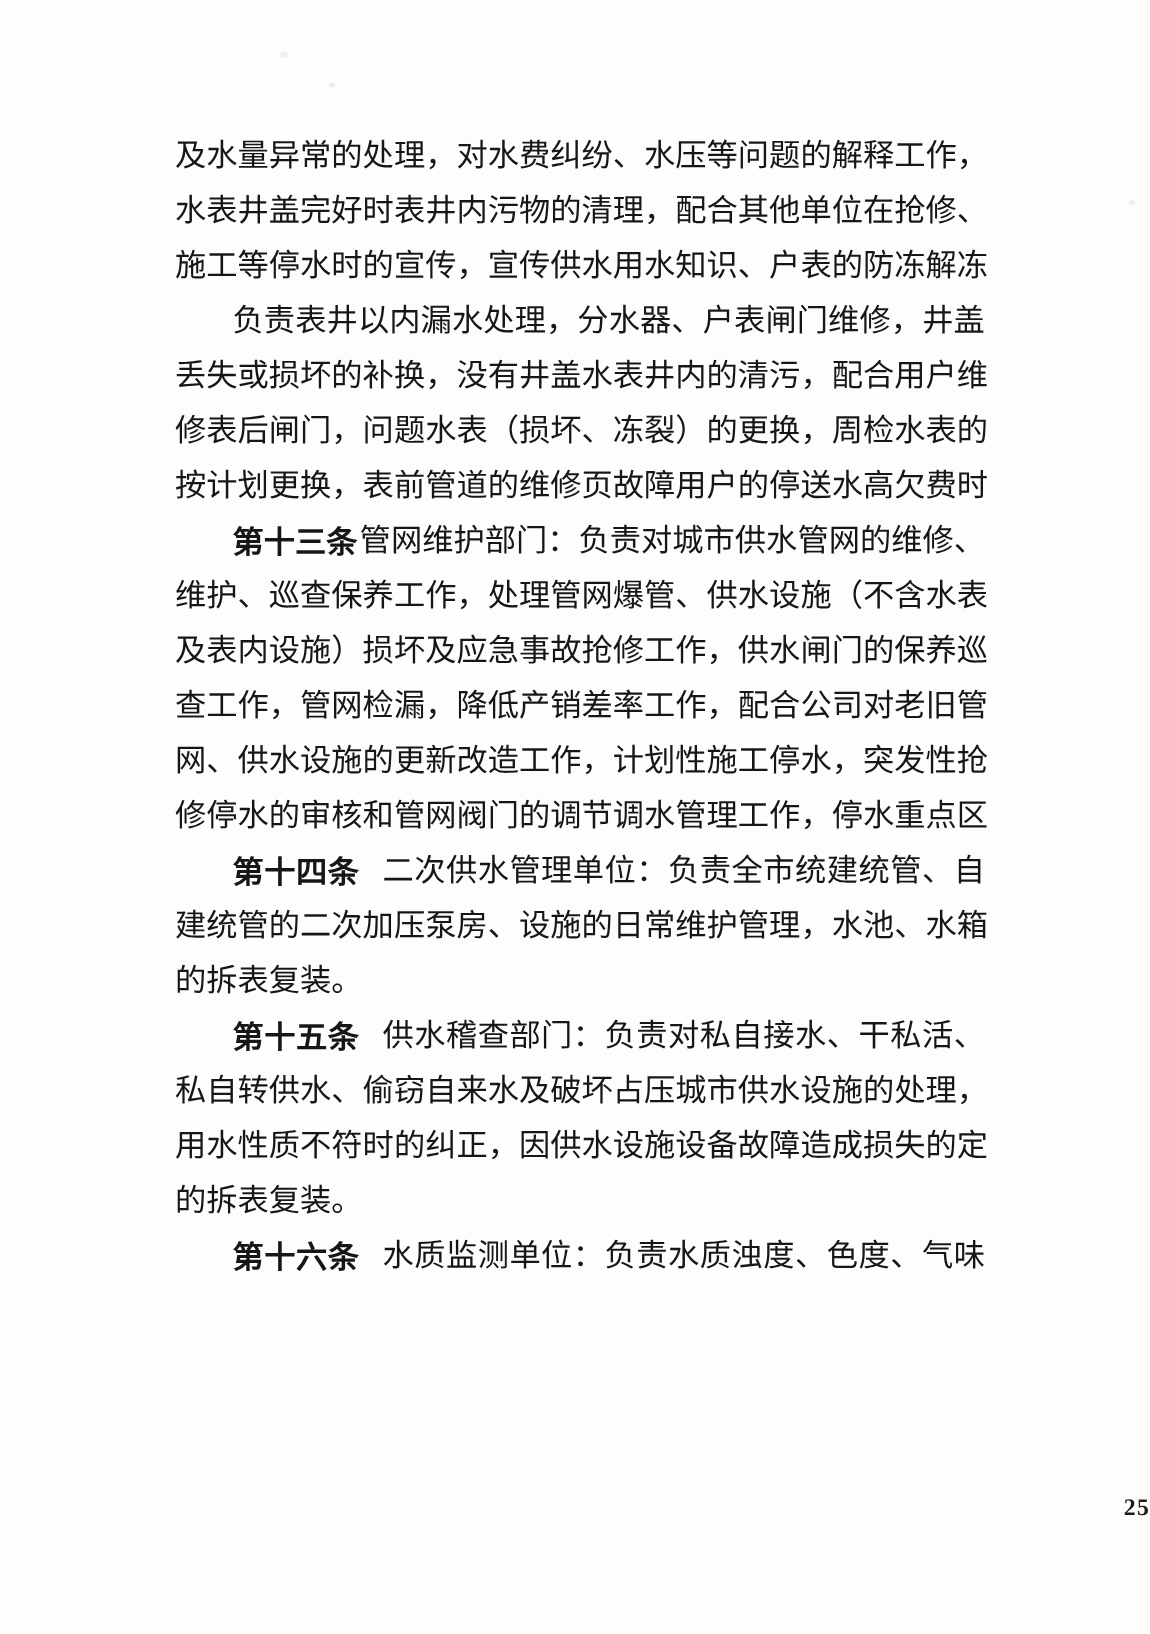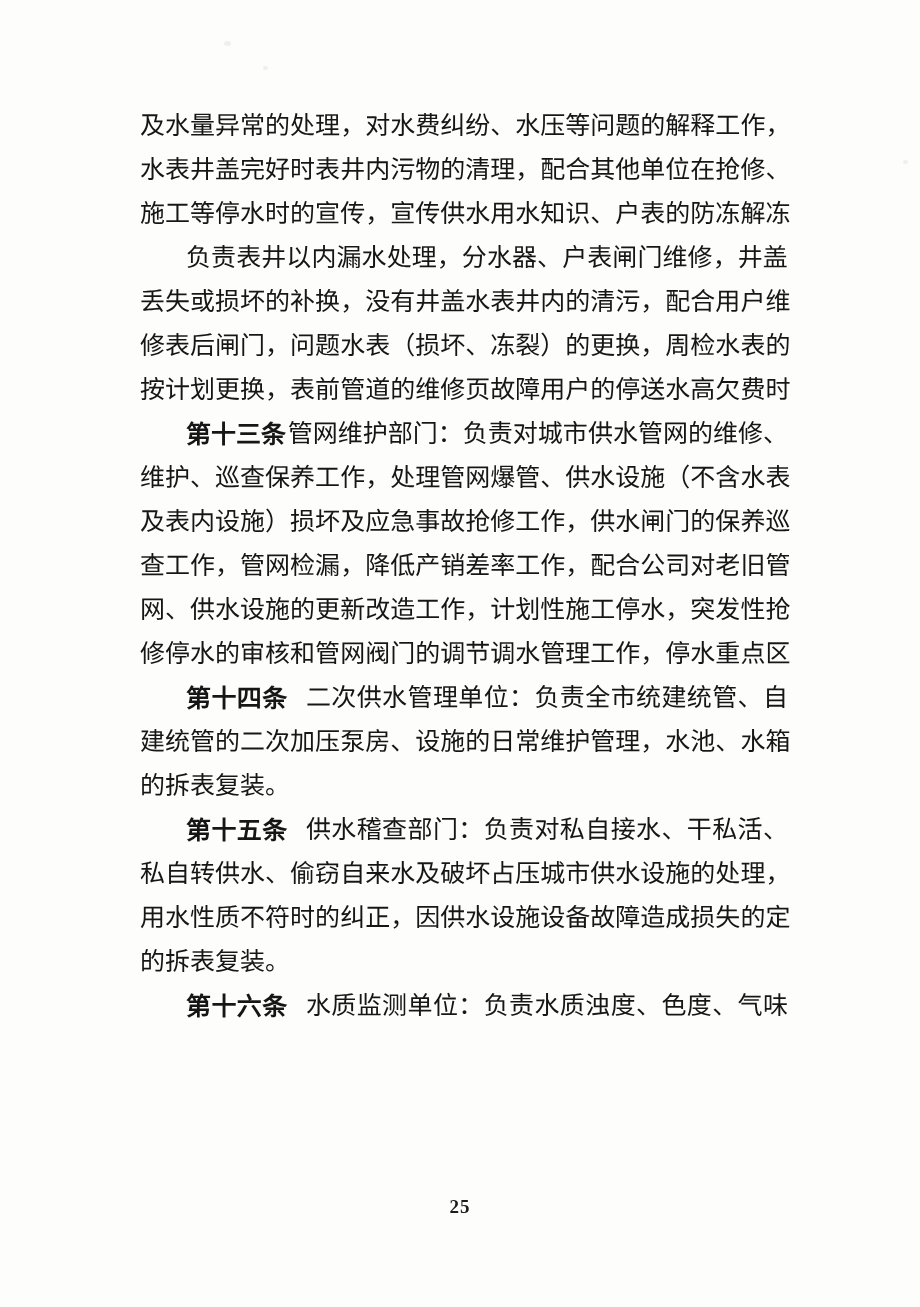--- a/index.html
+++ b/index.html
@@ -47,21 +47,21 @@
     font-family: "Liberation Sans", sans-serif;
   }
   .gap {
     width: 18px;
   }
   .page-number {
     position: absolute;
     left: 0;
     top: 1196px;
     width: 920px;
-    text-align: center;
+    text-align: right;
     font-size: 19px;
     font-weight: 700;
     letter-spacing: 1px;
     color: #1c1c1c;
     font-family: "Liberation Serif", serif;
   }
   
   .speck {
     position: absolute;
     border-radius: 50%;

